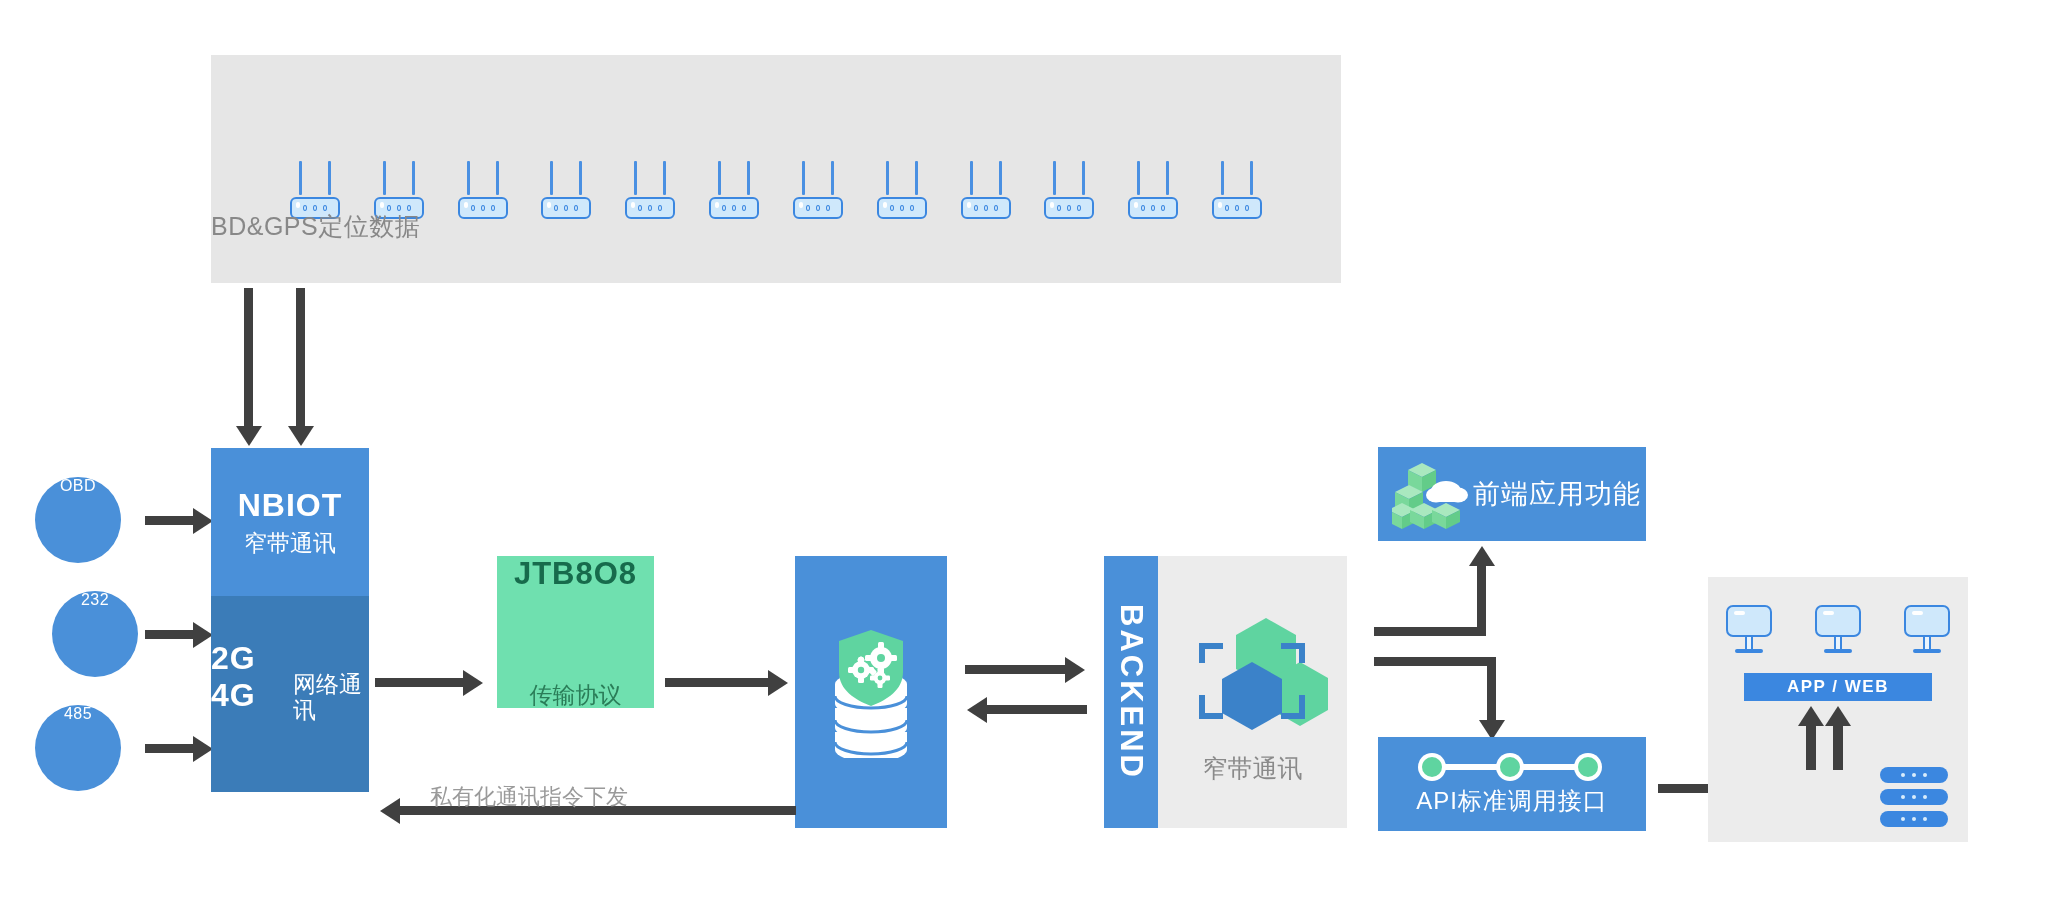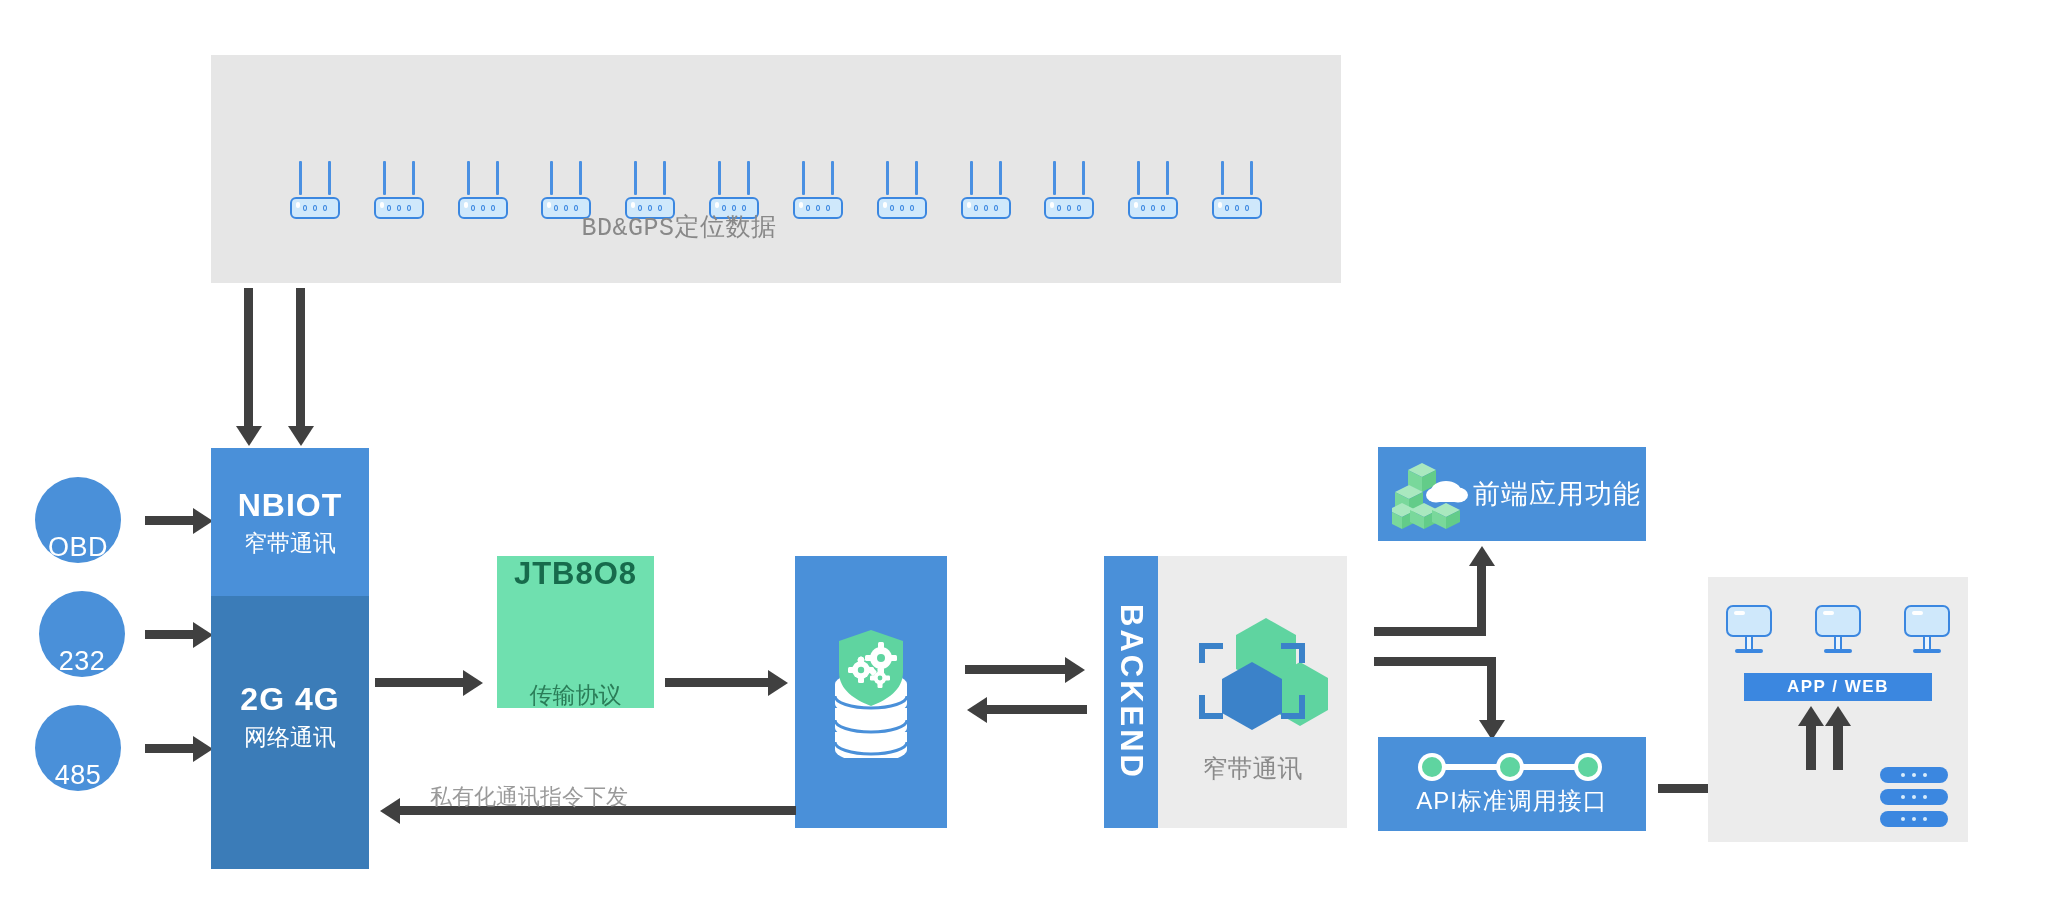--- a/index.html
+++ b/index.html
@@ -31,22 +31,22 @@
   .router .body{
     position:absolute;left:0;bottom:0;width:50px;height:22px;
     background:#cfe8fb;border:2.5px solid #3b87e0;border-radius:6px;
     box-sizing:border-box;display:flex;align-items:center;justify-content:center;gap:6px;
   }
   .router .body .hl{
     position:absolute;left:4px;top:3px;width:4px;height:6px;background:#ffffff;border-radius:2px;
   }
   .router .body .dot{width:4px;height:6px;border:1.5px solid #3b87e0;border-radius:50%;box-sizing:border-box;}
   #gps-caption{
-    position:absolute;left:0;top:155px;width:936px;text-align:center;
-    font-size:25px;color:#888888;letter-spacing:.5px;font-family:Liberation Mono, monospace;
+    position:absolute;left:0;top:155px;width:936px;
+    font-size:25px;color:#888888;letter-spacing:.5px;
   }
   .arr-v{position:absolute;width:9px;background:#404040;}
   .arr-h{position:absolute;height:9px;background:#404040;}
   .head-down{
     position:absolute;width:0;height:0;
     border-left:13px solid transparent;border-right:13px solid transparent;
     border-top:20px solid #404040;
   }
   .head-up{
     position:absolute;width:0;height:0;
@@ -60,33 +60,33 @@
   }
   .head-left{
     position:absolute;width:0;height:0;
     border-top:13px solid transparent;border-bottom:13px solid transparent;
     border-right:20px solid #404040;
   }
 
   
   .io-circle{
     position:absolute;width:86px;height:86px;border-radius:50%;
-    background:#4a90d9;color:#ffffff;display:flex;align-items:flex-end;justify-content:center;
-    font-size:27px;letter-spacing:.5px;
+    background:#4a90d9;color:#ffffff;display:flex;align-items:flex-start;justify-content:center;
+    font-size:16px;letter-spacing:.5px;
   }
 
   
   #nbiot-block{left:211px;top:448px;width:158px;height:380px;}
   #nbiot-top{
     position:absolute;left:0;top:0;width:158px;height:148px;background:#4a90d9;
     display:flex;flex-direction:column;align-items:center;justify-content:center;color:#fff;
   }
   #nbiot-bottom{
-    position:absolute;left:0;top:148px;width:158px;height:273px;background:#3b7cb8;
-    display:flex;flex-direction:column;align-items:center;justify-content:center;color:#fff;
+    position:absolute;left:0;top:148px;width:158px;height:196px;background:#3b7cb8;
+    display:flex;align-items:center;justify-content:center;color:#fff;
   }
   .blk-title{font-size:32px;font-weight:bold;letter-spacing:1px;line-height:1.15;}
   .blk-sub{font-size:23px;margin-top:6px;line-height:1.15;}
   #nbiot-bottom .blk-title{margin-top:-34px;}
 
   
   #jtb-block{
     left:497px;top:556px;width:157px;height:152px;background:#6fe0af;
     display:flex;flex-direction:column;align-items:center;justify-content:space-between;color:#1d6b4a;
   }
@@ -299,21 +299,21 @@
     <div class="head-down" style="left:235.5px;top:426px;"></div>
   </div>
   <div class="abs" style="left:0;top:0;">
     <div class="arr-v" style="left:296px;top:288px;height:140px;"></div>
     <div class="head-down" style="left:287.5px;top:426px;"></div>
   </div>
 
   <div class="io-circle" style="left:35px;top:477px;">
     <span>OBD</span>
   </div>
-  <div class="io-circle" style="left:39px;top:591px;">
+  <div class="io-circle" style="left:52px;top:591px;">
     <span>232</span>
   </div>
   <div class="io-circle" style="left:35px;top:705px;">
     <span>485</span>
   </div>
 
   <div class="abs" style="left:0;top:0;">
     <div class="arr-h" style="left:145px;top:516px;width:50px;"></div>
     <div class="head-right" style="left:193px;top:507.5px;"></div>
   </div>

